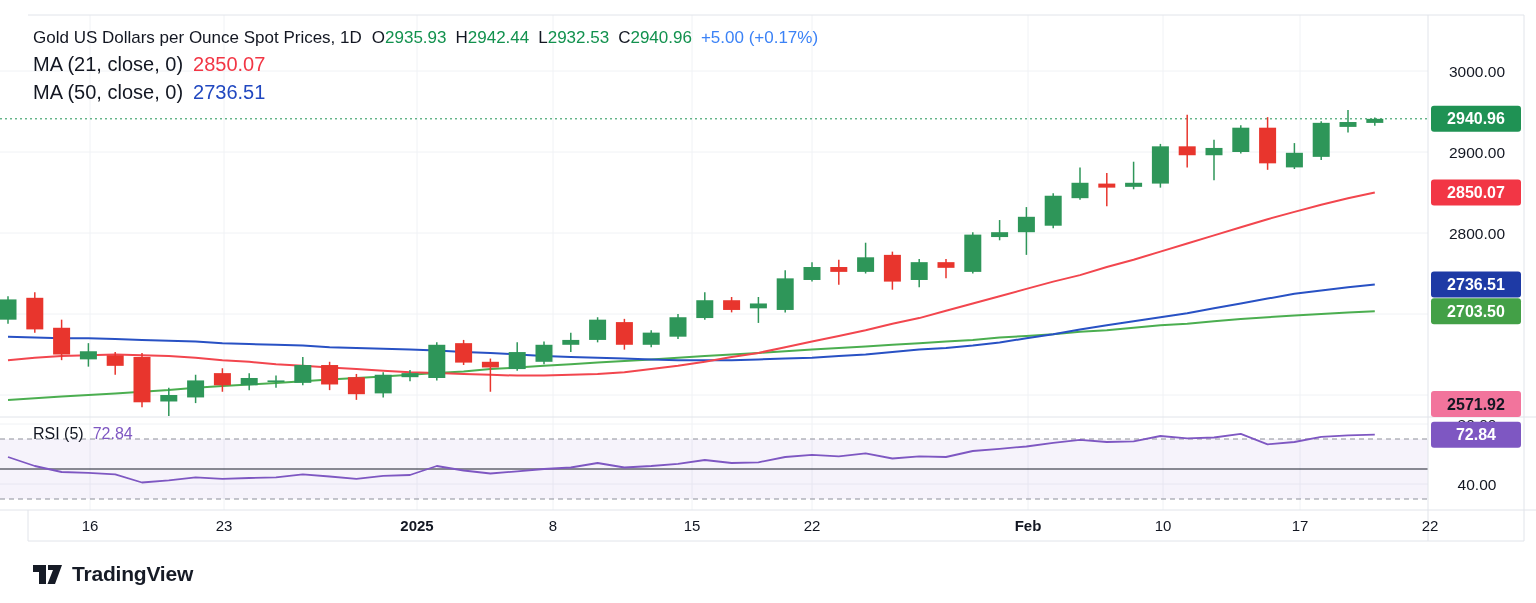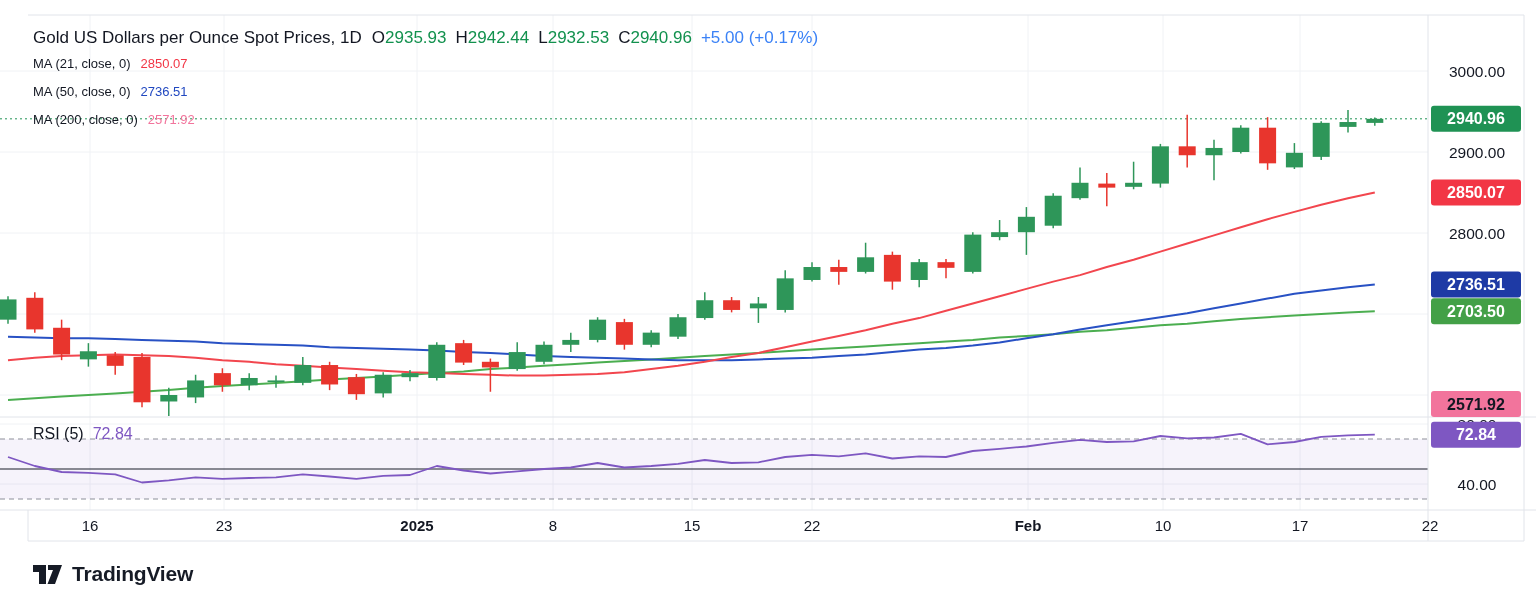--- a/index.html
+++ b/index.html
@@ -6,21 +6,21 @@
   .root{position:relative;width:1536px;height:603px;background:#ffffff;
         font-family:"Liberation Sans",sans-serif;overflow:hidden;}
   #chart-svg{position:absolute;left:0;top:0;}
   .legend{position:absolute;left:33px;top:26px;color:#131722;}
   .title-row{font-size:17px;line-height:24px;white-space:nowrap;}
   .title-row .t{margin-right:10px;margin-top:48px;}
   .ohlc-item{margin-right:9px;}
   .ohlc-item .l{color:#131722;}
   .ohlc-item .v{color:#12914e;}
   .chg{color:#3b82f6;}
-  .ma-row{font-size:13px;line-height:28px;white-space:nowrap;}
+  .ma-row{font-size:20px;line-height:28px;white-space:nowrap;}
   .ma-row .lbl{color:#131722;margin-right:10px;}
   .rsi-label{position:absolute;left:33px;top:425px;font-size:16px;color:#131722;}
   .rsi-label .rsi-val{margin-left:9px;color:#7e57c2;}
   .logo{position:absolute;left:33px;top:562px;display:flex;color:#161b26;}
   .logo svg{display:block;margin-right:9px;}
   .logo span{font-size:21px;font-weight:700;letter-spacing:-0.2px;}
 </style>
 </head>
 <body>
 
@@ -325,21 +325,20 @@
       </g>
     </svg>
 
   <div class="legend">
     <div class="title-row">
       <span class="t">Gold US Dollars per Ounce Spot Prices, 1D</span><span id="ohlc"><span class="ohlc-item"><span class="l">O</span><span class="v">2935.93</span></span><span class="ohlc-item"><span class="l">H</span><span class="v">2942.44</span></span><span class="ohlc-item"><span class="l">L</span><span class="v">2932.53</span></span><span class="ohlc-item"><span class="l">C</span><span class="v">2940.96</span></span></span><span class="chg">+5.00 (+0.17%)</span>
     </div>
     <div id="ma-rows">
         <div class="ma-row"><span class="lbl">MA (21, close, 0)</span><span style="color: rgb(242, 54, 69);">2850.07</span></div>
         <div class="ma-row"><span class="lbl">MA (50, close, 0)</span><span style="color: rgb(33, 72, 192);">2736.51</span></div>
-        <div class="ma-row"><span class="lbl">MA (200, close, 0)</span><span style="color: rgb(242, 116, 156);">2571.92</span></div>
       </div>
   </div>
 
   <div class="rsi-label">
     <span>RSI (5)</span><span class="rsi-val" style="color: rgb(126, 87, 194);">72.84</span>
   </div>
 
   <div class="logo">
     <svg width="30" height="25" viewBox="0 0 30 25">
       <rect x="0" y="3" width="13" height="7" fill="#161b26"></rect>

